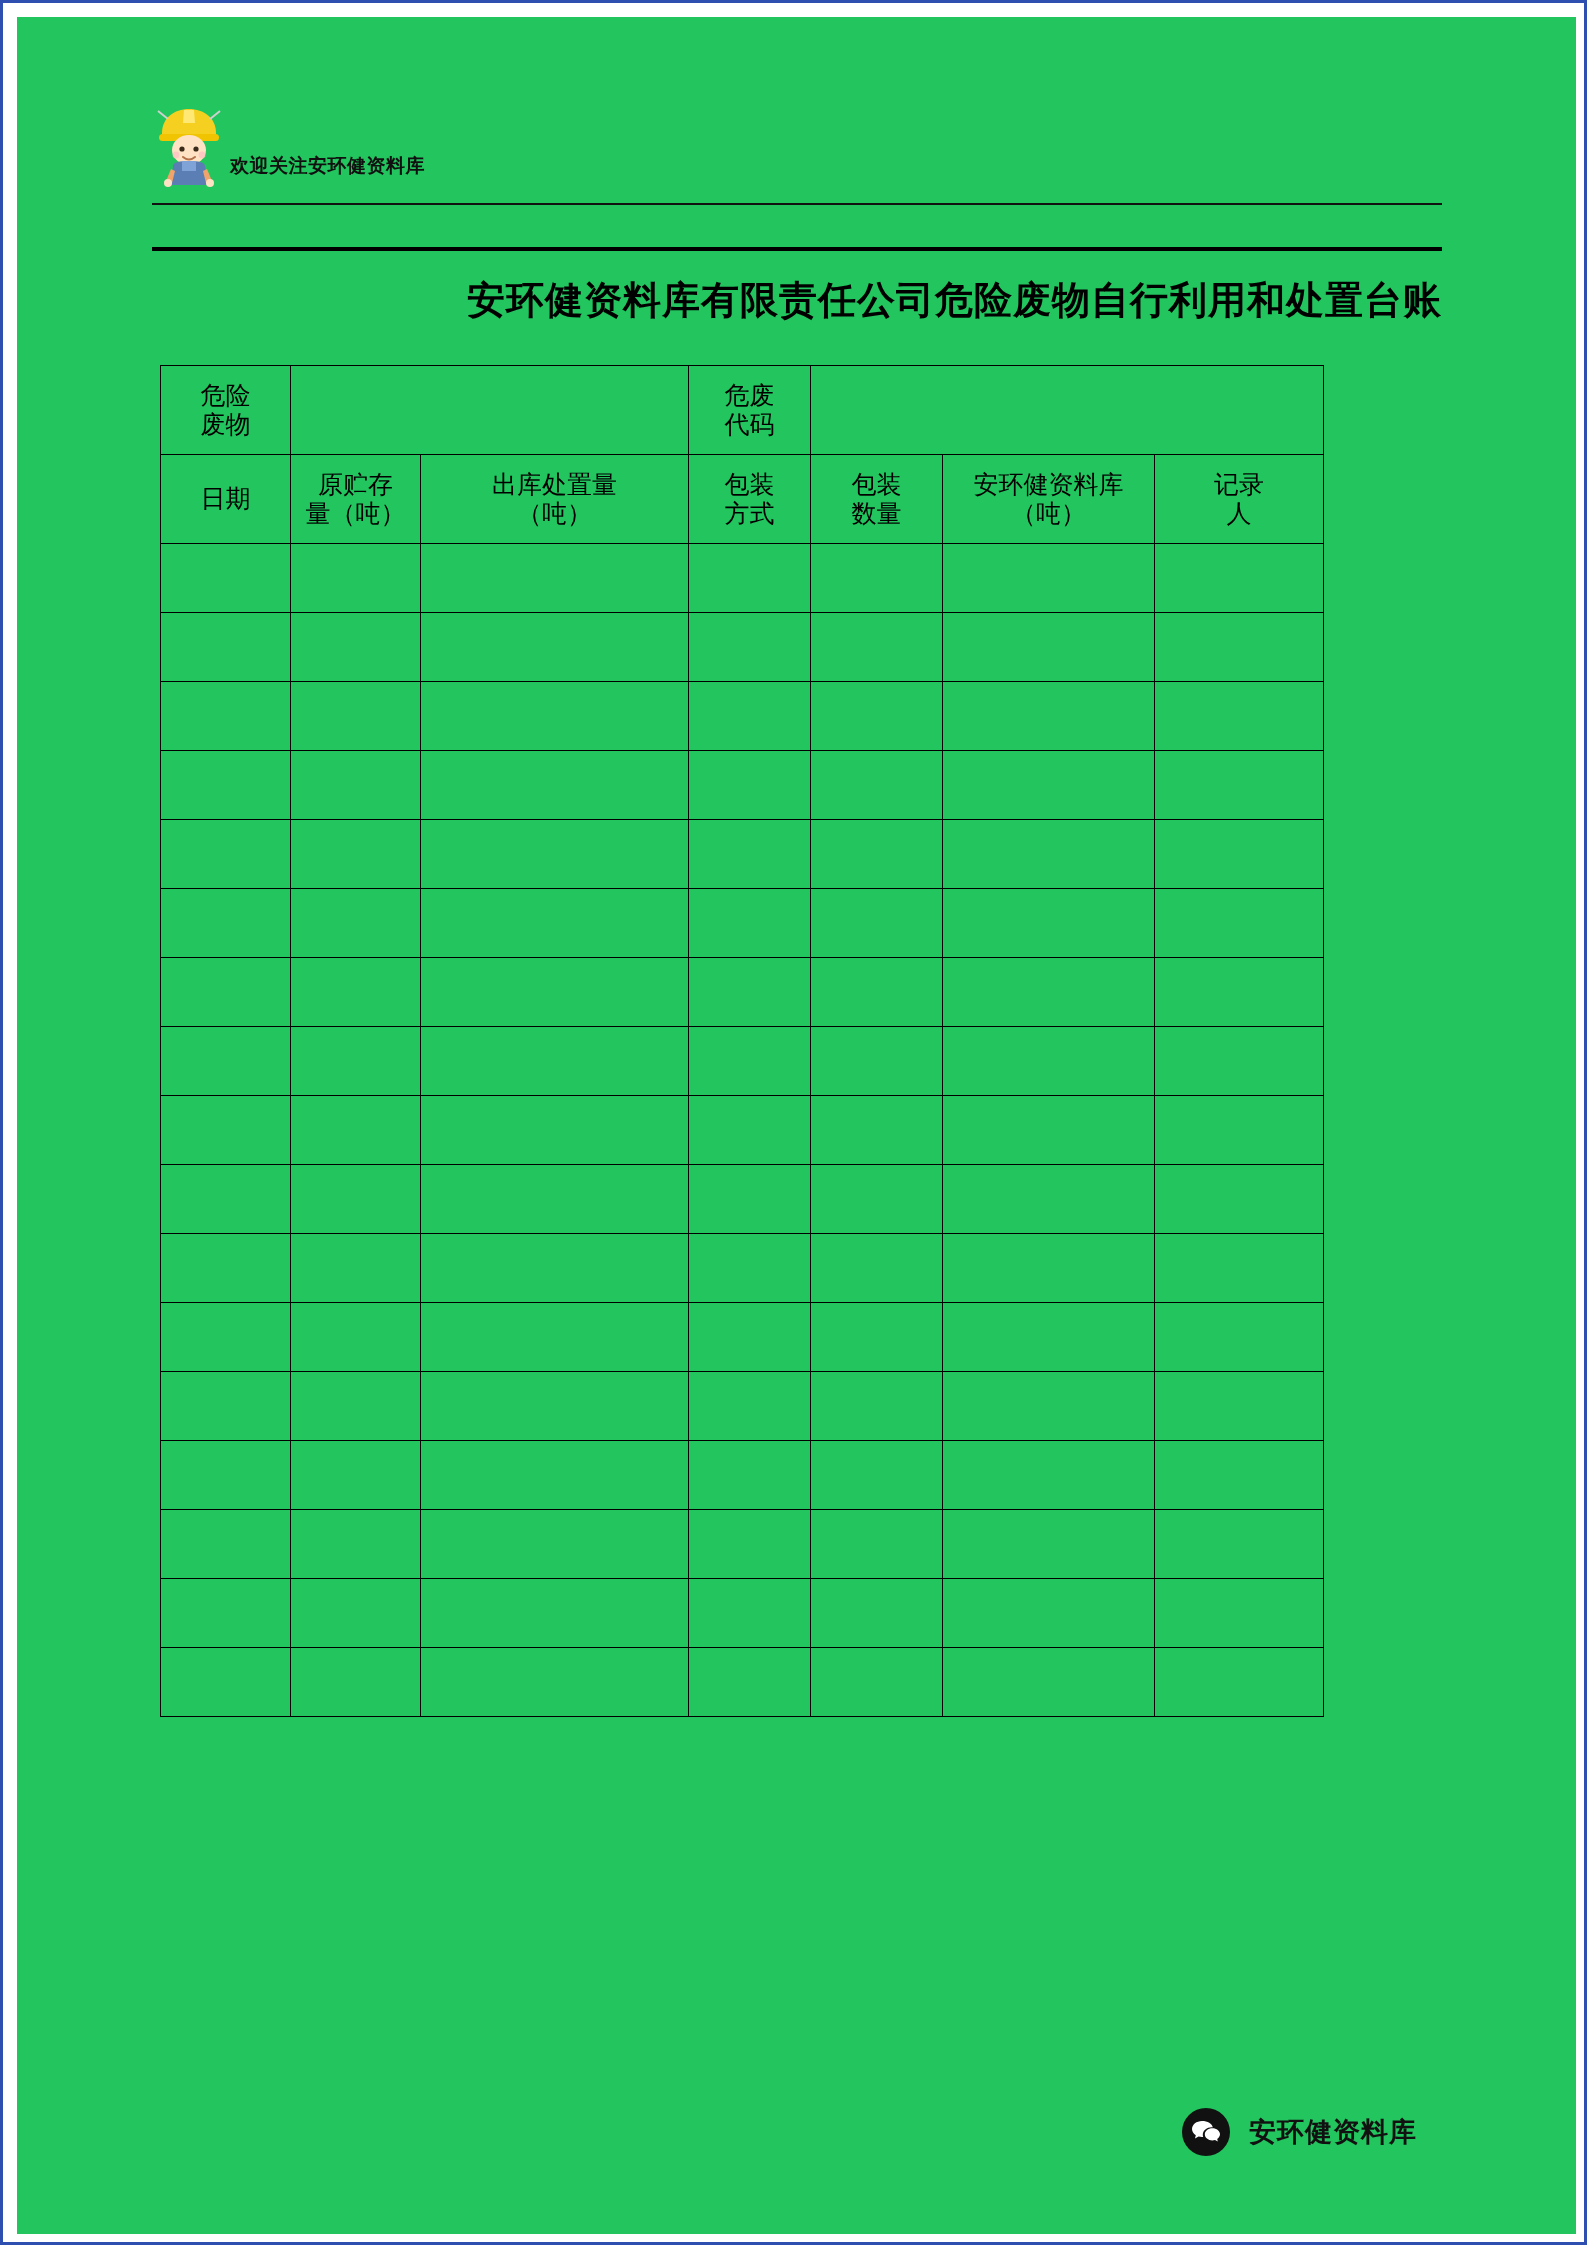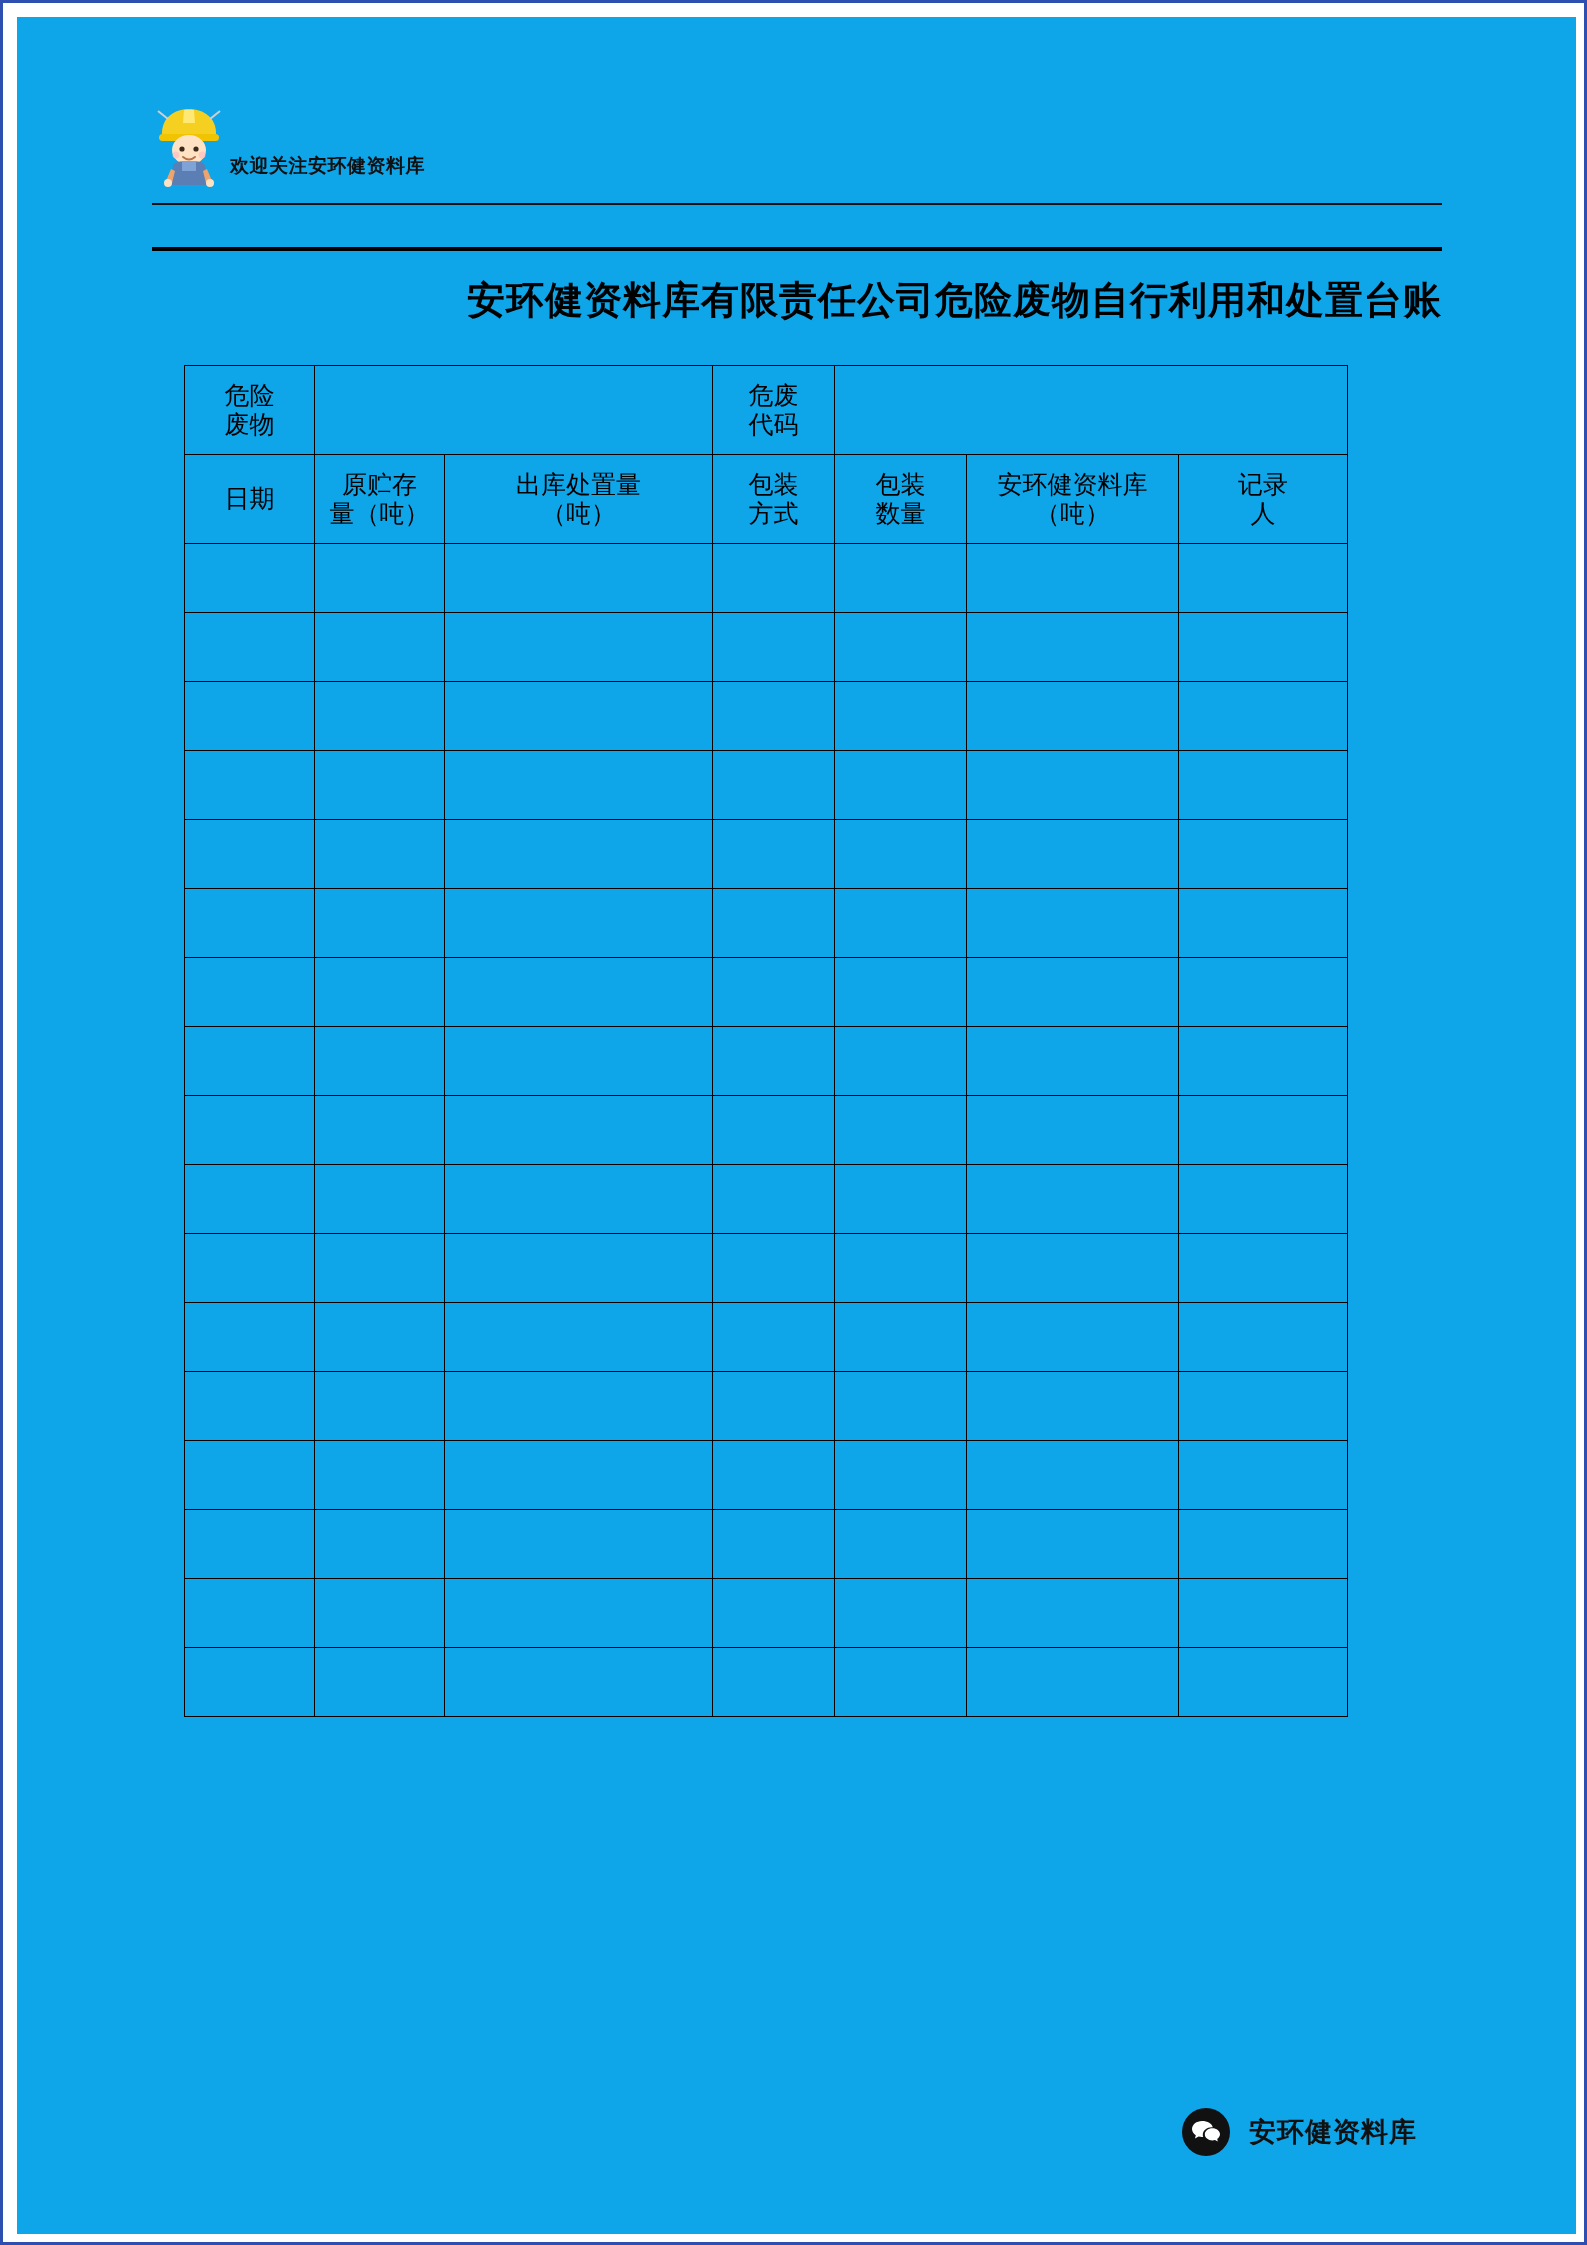--- a/index.html
+++ b/index.html
@@ -23,21 +23,21 @@
     box-sizing: border-box;
     border: 3px solid #2f4fb0;
     background: #ffffff;
   }
   .sheet {
     position: absolute;
     left: 14px;
     top: 14px;
     width: 1559px;
     height: 2217px;
-    background: #0ea5e9;
+    background: #22c55e;
   }
 
   
   .header-band {
     position: absolute;
     left: 135px;
     top: 80px;
     width: 1290px;
     height: 110px;
   }
@@ -96,21 +96,20 @@
   .tbl-wrap {
     position: absolute;
     left: 143px;
     top: 348px;
     width: 1163px;
   }
   table.ledger {
     border-collapse: collapse;
     width: 1163px;
     table-layout: fixed;
-    margin-left: 24px;
   }
   table.ledger td {
     border: 1px solid #000000;
     padding: 0;
     vertical-align: middle;
     text-align: center;
     font-family: "Liberation Serif", "DejaVu Serif", serif;
     font-size: 25px;
     color: #000000;
     line-height: 1.18;

